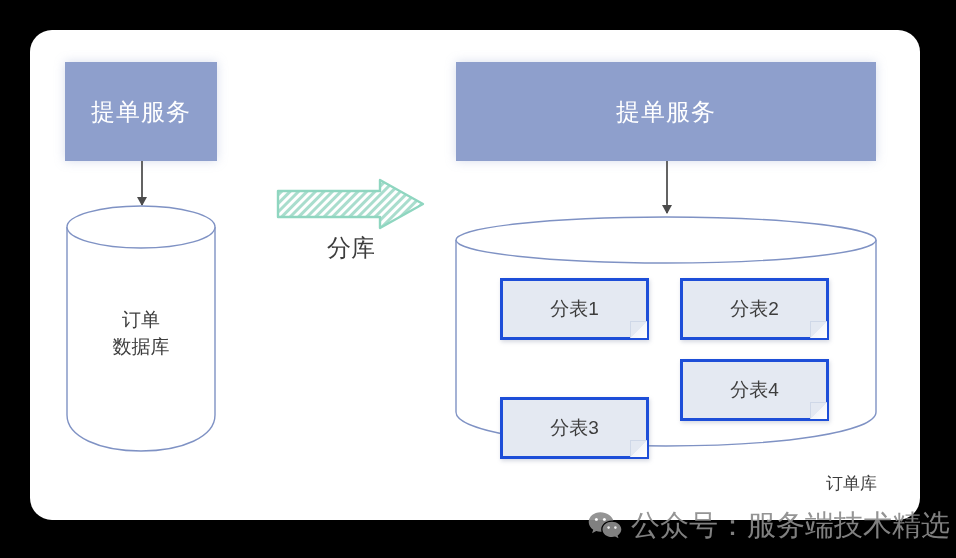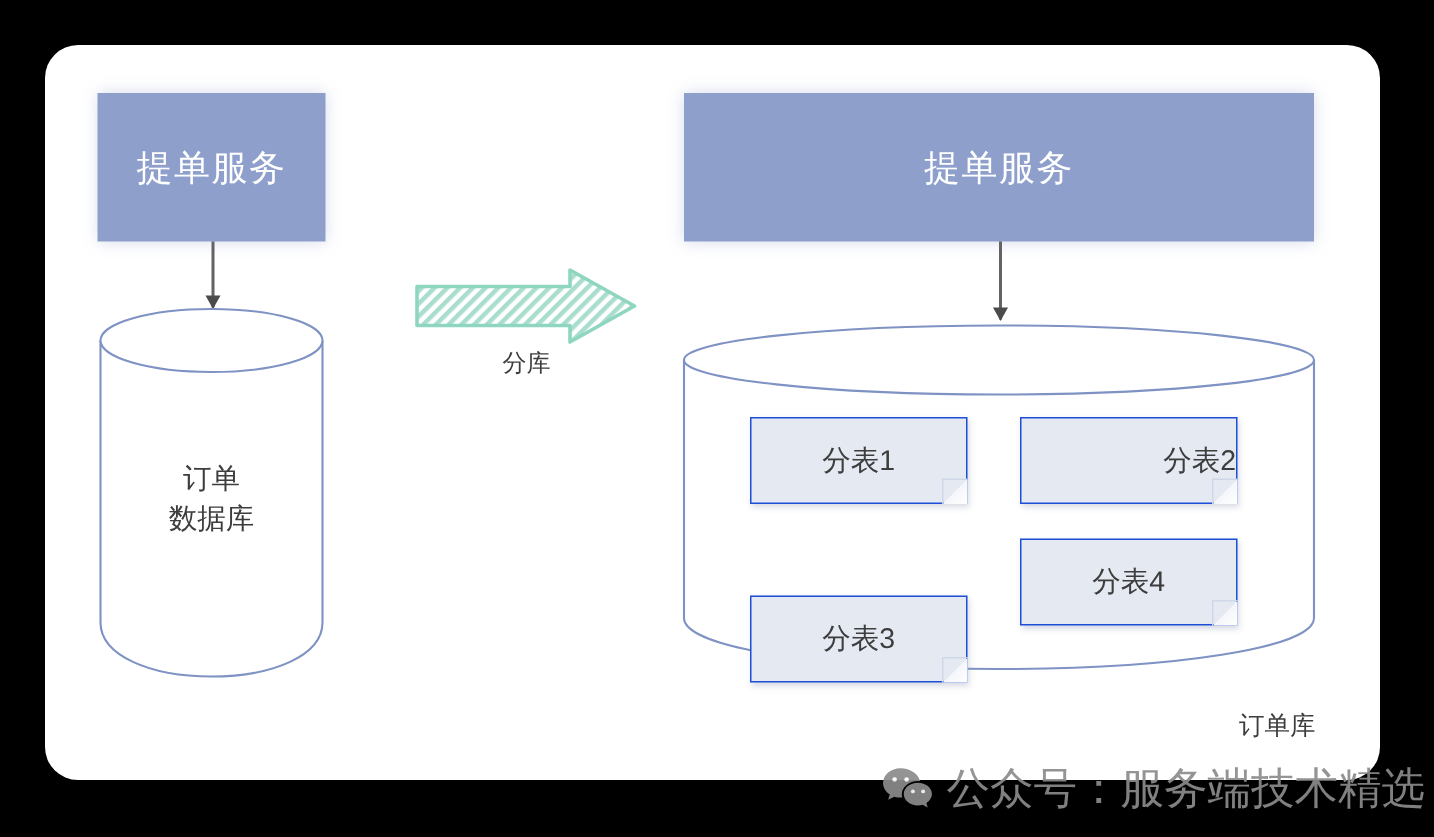--- a/index.html
+++ b/index.html
@@ -47,38 +47,38 @@
   }
   #cyl-left{left:66px;top:205px;width:150px;height:248px;}
   #cyl-left .cyl-label{top:101px;}
   #cyl-right{left:455px;top:216px;width:422px;height:232px;}
 
   
   #flow-arrow{position:absolute;left:276px;top:178px;width:150px;height:52px;}
   #flow-arrow svg{display:block;overflow:visible;}
   #flow-label{
     position:absolute;left:276px;top:232px;width:150px;text-align:center;
-    color:#3d3d3d;font-size:16px;
+    color:#3d3d3d;font-size:24px;
   }
 
   
   .shard{
     position:absolute;width:143px;height:56px;
-    background:#e4e9f2;border:1px solid #1d4ed8;
+    background:#e4e9f2;border:3px solid #1d4ed8;
     display:flex;align-items:center;justify-content:center;
     color:#3d3d3d;font-size:19px;
     box-shadow:1px 2px 4px rgba(120,130,160,.30);
   }
   .shard .fold{
     position:absolute;right:-1px;bottom:-1px;width:16px;height:16px;
     background:linear-gradient(135deg,rgba(255,255,255,0) 0%,rgba(255,255,255,0) 48%,#f4f6fa 49%,#ffffff 100%);
     border-left:1px solid #cfd8e8;border-top:1px solid #cfd8e8;
   }
   #shard-1{left:500px;top:278px;}
-  #shard-2{left:680px;top:278px;justify-content:flex-end;}
+  #shard-2{left:680px;top:278px;}
   #shard-3{left:500px;top:359px;margin-top:38px;}
   #shard-4{left:680px;top:359px;}
 
   
   #db-caption{
     position:absolute;left:455px;top:472px;width:422px;text-align:right;
     color:#3d3d3d;font-size:17px;
   }
 
   

